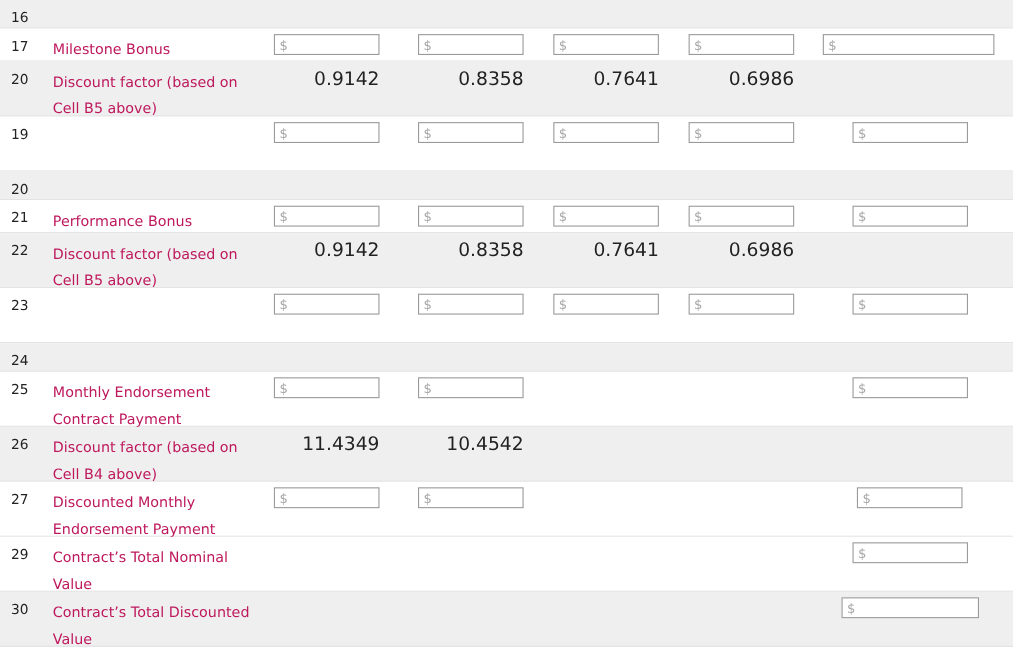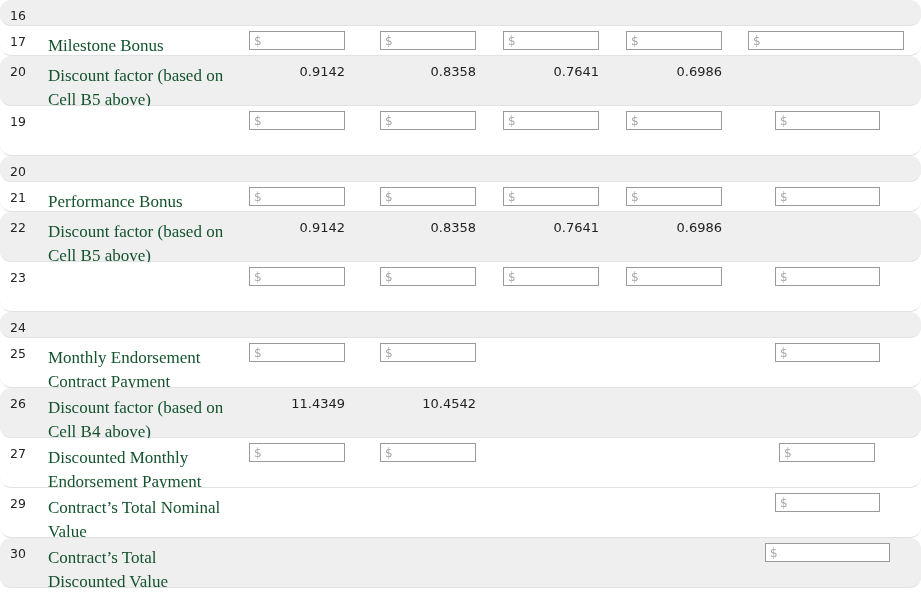--- a/index.html
+++ b/index.html
@@ -19,21 +19,20 @@
   #sheet {
     width: 921px;
     position: relative;
   }
 
   .row {
     position: relative;
     box-sizing: border-box;
     width: 921px;
     border-bottom: 1px solid #e2e2e2;
-    border-radius: 11px;
   }
   .row.shaded { background: #efefef; }
   .row.plain  { background: #ffffff; }
 
   
   .h-spacer { height: 26px; }
   .h-single { height: 30px; }
   .h-double { height: 50px; }
 
   .rownum {
@@ -46,23 +45,22 @@
     color: #222222;
     line-height: 15px;
   }
 
   .label {
     position: absolute;
     left: 48px;
     top: 8px;
     width: 190px;
     line-height: 24px;
-    font-size: 17px;
-    color: #14532d;
-    font-family: Liberation Serif, serif;
+    font-size: 13px;
+    color: #be185d;
   }
 
   
   .money {
     position: absolute;
     top: 5px;
     height: 19px;
     box-sizing: border-box;
     background: #ffffff;
     border: 1px solid #9a9a9a;
@@ -87,21 +85,21 @@
   .c5mid  { left: 779px; width: 96px; }
   .c5low  { left: 765px; width: 125px; }
 
   
   .factor {
     position: absolute;
     top: 8px;
     height: 16px;
     line-height: 16px;
     text-align: right;
-    font-size: 13px;
+    font-size: 17px;
     color: #222222;
   }
   .f1 { left: 245px; width: 100px; }
   .f2 { left: 376px; width: 100px; }
   .f3 { left: 499px; width: 100px; }
   .f4 { left: 622px; width: 100px; text-align: right; }
 </style>
 </head>
 <body>
 

